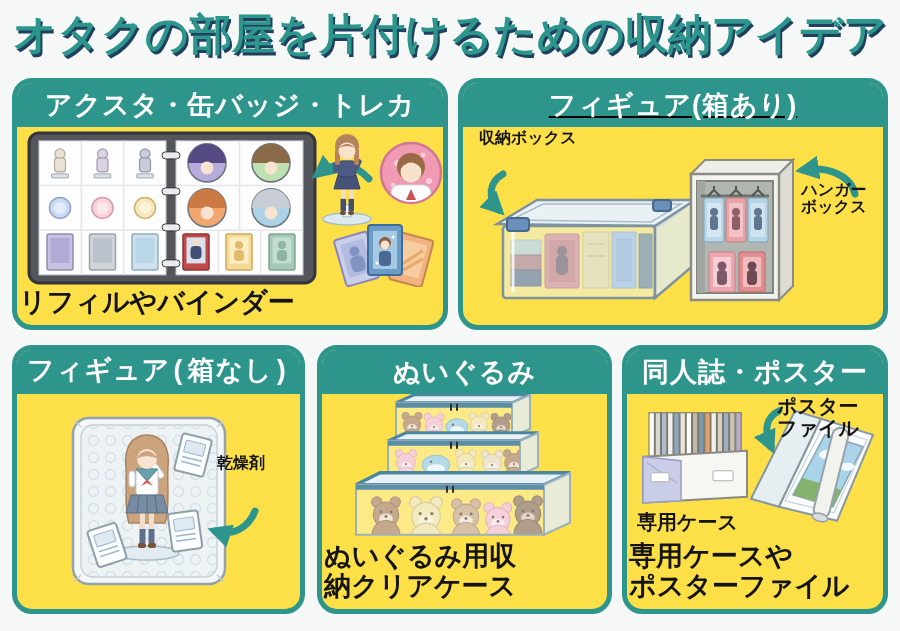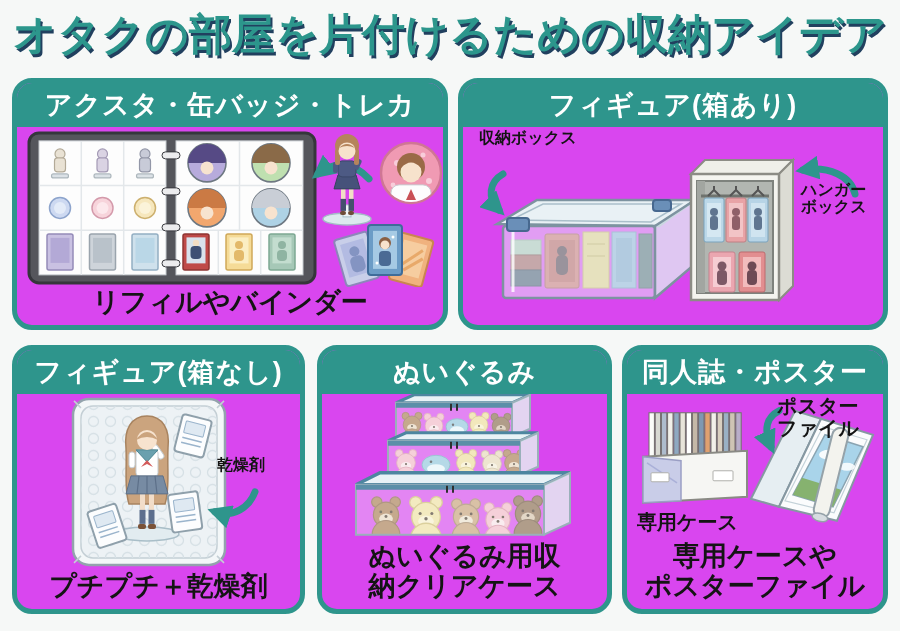--- a/index.html
+++ b/index.html
@@ -9,42 +9,42 @@
     font-family:"Liberation Sans","DejaVu Sans",sans-serif;
     overflow:hidden;
   }
   .poster{position:relative;width:900px;height:631px;}
   .title{
     position:absolute;left:0;top:6px;width:900px;margin:0;
     text-align:center;font-size:43px;font-weight:900;letter-spacing:0px;
     color:#2c968c;text-shadow:2px 3px 0 #21405f;
   }
   .panel{
-    position:absolute;background:#d946ef;
+    position:absolute;background:#fde047;
     border:5px solid #2e958c;border-radius:20px;
     overflow:hidden;display:flex;flex-direction:column;box-sizing:border-box;
   }
   .panel-header{
     background:#2e958c;color:#ffffff;height:44px;line-height:44px;flex:0 0 44px;
     text-align:center;font-size:27px;font-weight:800;letter-spacing:1px;
   }
   .panel-body{flex:1;position:relative;}
   .panel-body svg{position:absolute;left:0;top:0;width:100%;height:100%;}
   .panel-caption{
-    flex:0 0 auto;text-align:center;font-weight:800;color:#141414;
+    flex:0 0 auto;text-align:left;font-weight:800;color:#141414;
     font-size:27px;line-height:1.12;padding:0 2px 8px;white-space:pre-line;
   }
   .illu-label{
     position:absolute;font-weight:800;color:#141414;font-size:16px;
     line-height:1.08;white-space:pre-line;
   }
   
   .p0{left:12px;top:78px;width:436px;height:252px;}
-  .p1{left:458px;top:78px;width:430px;height:252px;}
-  .p2{left:12px;top:345px;width:293px;height:269px;}
+  .p1{left:458px;top:78px;width:430px;height:252px;text-decoration:underline;}
+  .p2{left:12px;top:345px;width:293px;height:269px;font-family:Liberation Mono, monospace;}
   .p3{left:317px;top:345px;width:295px;height:269px;}
   .p4{left:622px;top:345px;width:266px;height:269px;}
 </style>
 </head>
 <body>
 
 <div class="poster">
 
   <h1 class="title">オタクの部屋を片付けるための収納アイデア</h1>
 
@@ -277,21 +277,21 @@
             <rect x="276" y="104" width="26" height="40" rx="2" fill="#e28e90" stroke="#bd6b6e"></rect>
               <rect x="280" y="109" width="18" height="30" fill="#f2bcbd"></rect>
               <circle cx="289" cy="118" r="4.5" fill="#6e4a55"></circle>
               <rect x="284" y="122" width="10" height="15" rx="4" fill="#6e4a55"></rect>
           </g>
         </g>
         <path d="M40 26 C26 34 24 50 36 62" fill="none" stroke="#2e958c" stroke-width="7" stroke-linecap="round" marker-end="url(#ar2)"></path>
         <path d="M392 46 C388 28 366 18 340 22" fill="none" stroke="#2e958c" stroke-width="7" stroke-linecap="round" marker-end="url(#ar2)"></path>
       </svg>
       <div class="illu-label" style="left:16px;top:2px;">収納ボックス</div>
-      <div class="illu-label" style="left:338px;top:54px;">ハンガー
+      <div class="illu-label" style="left:338px;top:54px;text-align:right;">ハンガー
 ボックス</div>
     </div>
   </section>
 
   <section class="panel p2">
     <header class="panel-header">フィギュア(箱なし)</header>
     <div class="panel-body">
       <svg viewBox="0 0 283 173">
         <defs>
           <marker id="ar3" viewBox="0 0 3.6 3.6" markerWidth="3.4" markerHeight="3.4" refX="2.4" refY="1.8" orient="auto" markerUnits="strokeWidth">
@@ -340,21 +340,20 @@
           <g transform="translate(90,130) rotate(-18)">
               <rect x="-15" y="-19" width="30" height="38" rx="3" fill="#fcfdfe" stroke="#8fa0ab" stroke-width="2"></rect>
               <rect x="-10" y="-13" width="20" height="12" rx="1" fill="#dfe9f2" stroke="#9ab4cc"></rect>
               <path d="M-10 4 H10 M-10 9 H10" stroke="#9ab4cc" stroke-width="1.5"></path>
             </g>
         </g>
         <path d="M238 96 C232 112 216 122 198 116" fill="none" stroke="#2e958c" stroke-width="7" stroke-linecap="round" marker-end="url(#ar3)"></path>
       </svg>
       <div class="illu-label" style="left:200px;top:62px;">乾燥剤</div>
     </div>
-    <div class="panel-caption">プチプチ＋乾燥剤</div>
   </section>
 
   <section class="panel p3">
     <header class="panel-header">ぬいぐるみ</header>
     <div class="panel-body">
       <svg viewBox="0 0 285 145">
         <defs>
           <clipPath id="cc1">
               <rect x="66" y="8" width="116" height="34"></rect>
             </clipPath>

